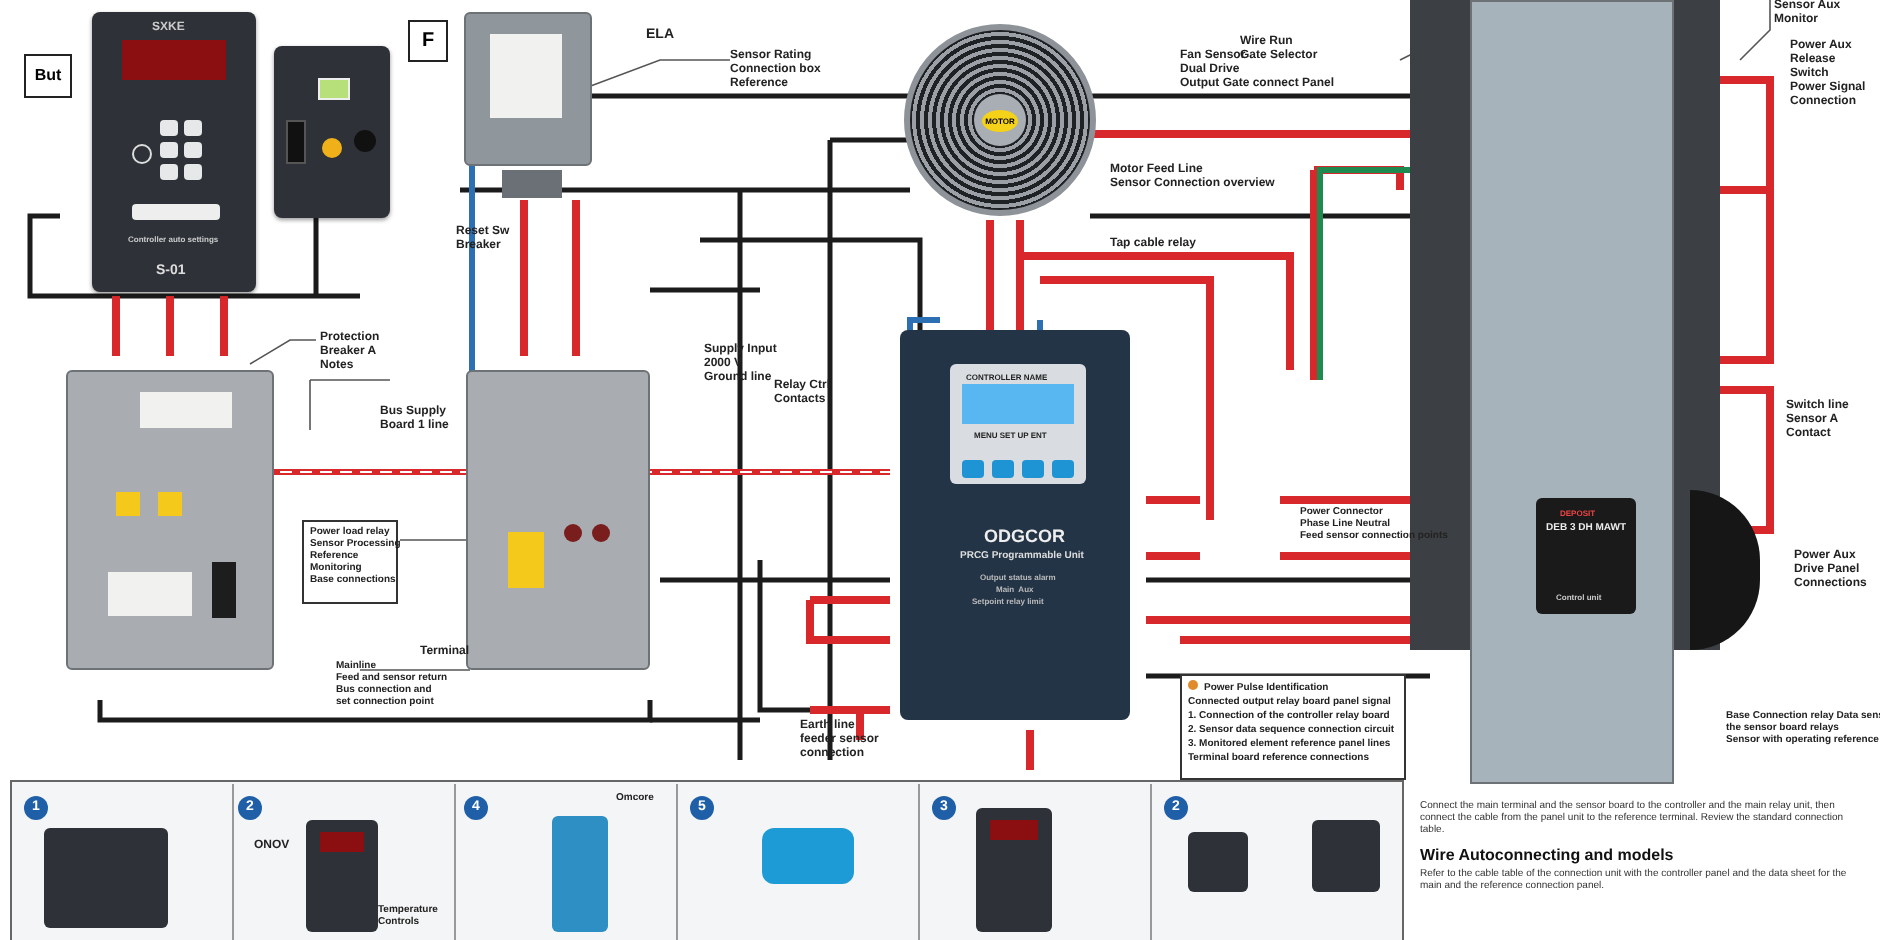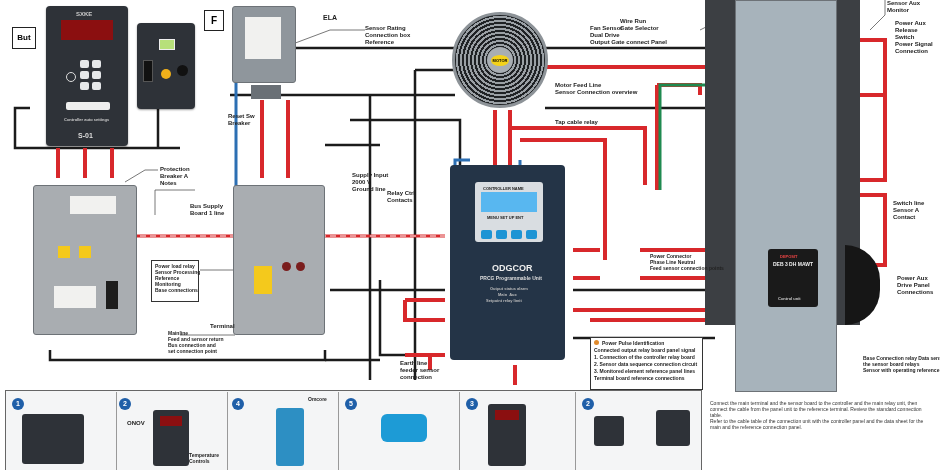--- a/index.html
+++ b/index.html
@@ -264,14 +264,15 @@
   <div class="screen-red" style="left:35px;top:18px;width:24px;height:10px;"></div>
 </div>
 <div class="bottom-cell" style="left:576px;width:124px;border-right:none;">
   <div class="num-badge" style="left:6px;top:6px;">2</div>
   <div class="abs" style="left:18px;top:24px;width:30px;height:30px;background:#2e3238;border-radius:3px;"></div>
   <div class="abs" style="left:80px;top:18px;width:34px;height:36px;background:#2e3238;border-radius:3px;"></div>
 </div>
 
 <div class="abs" style="left:710px;top:400px;width:225px;height:68px;font-size:5px;line-height:6px;color:#333;">
   <div>Connect the main terminal and the sensor board to the controller and the main relay unit, then connect the cable from the panel unit to the reference terminal. Review the standard connection table.</div>
+  <div style="font-size:8px;line-height:12px;font-weight:bold;margin-top:4px;color:#111;">Wire Autoconnecting and models</div>
   <div>Refer to the cable table of the connection unit with the controller panel and the data sheet for the main and the reference connection panel.</div>
 </div>
 
 </body></html>

